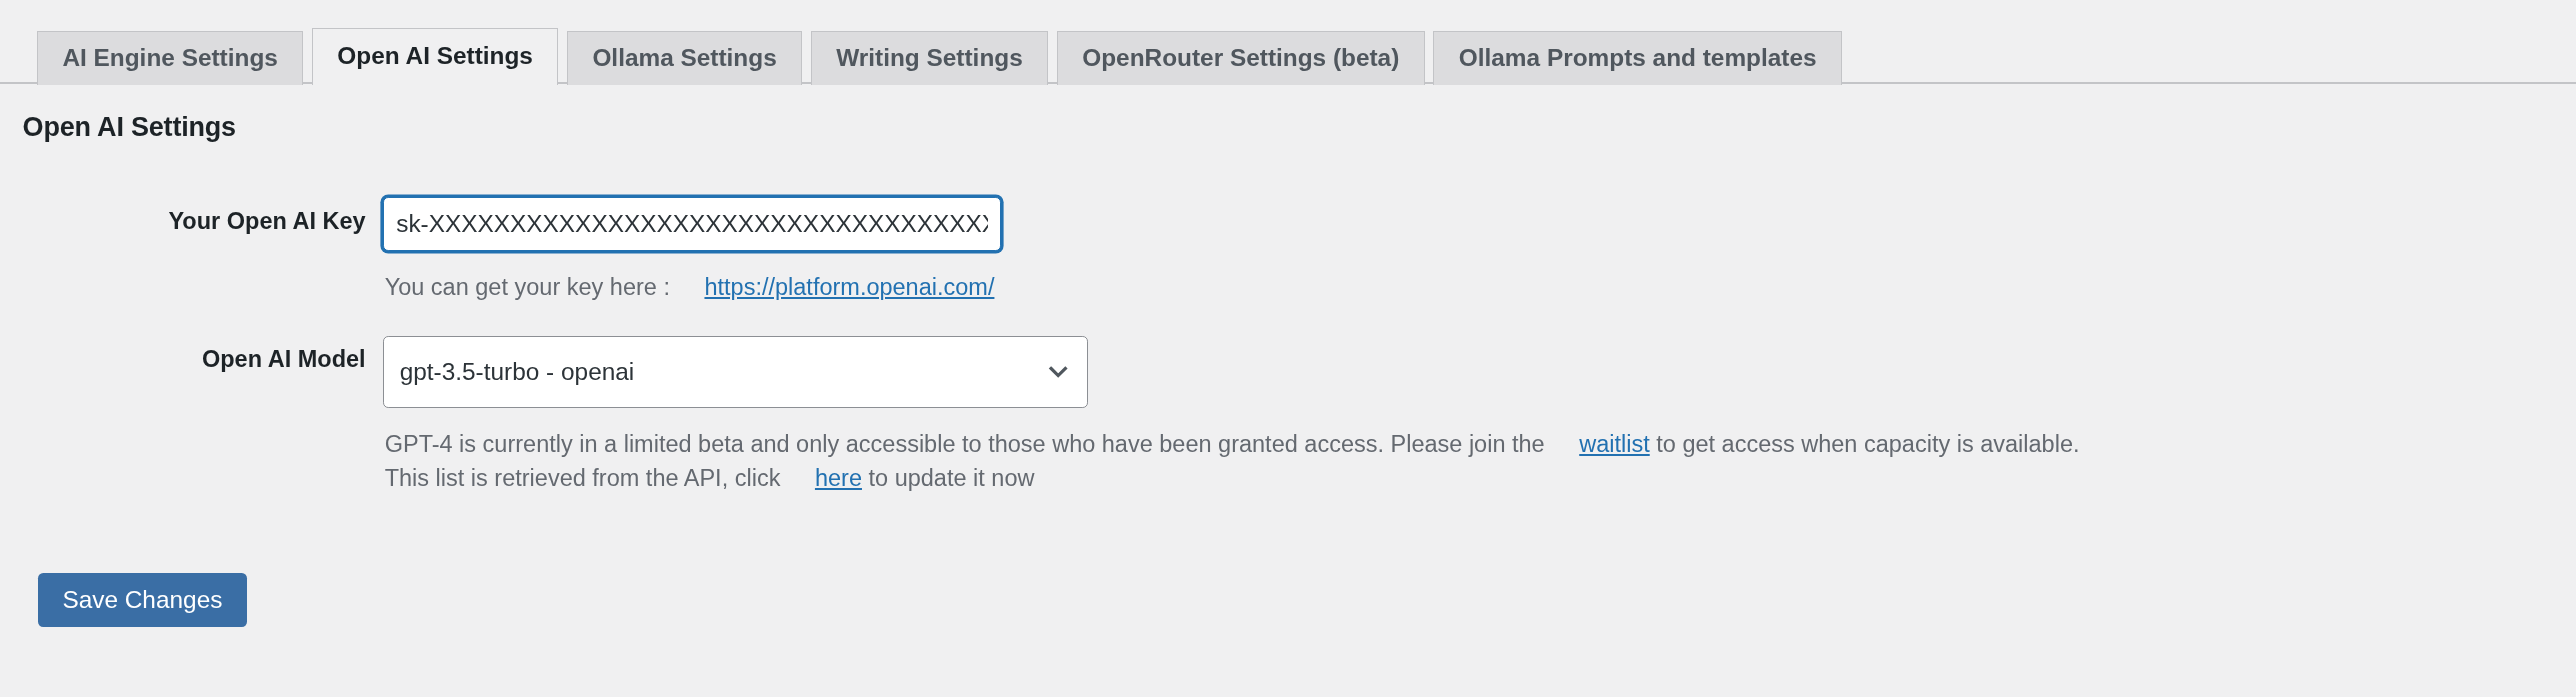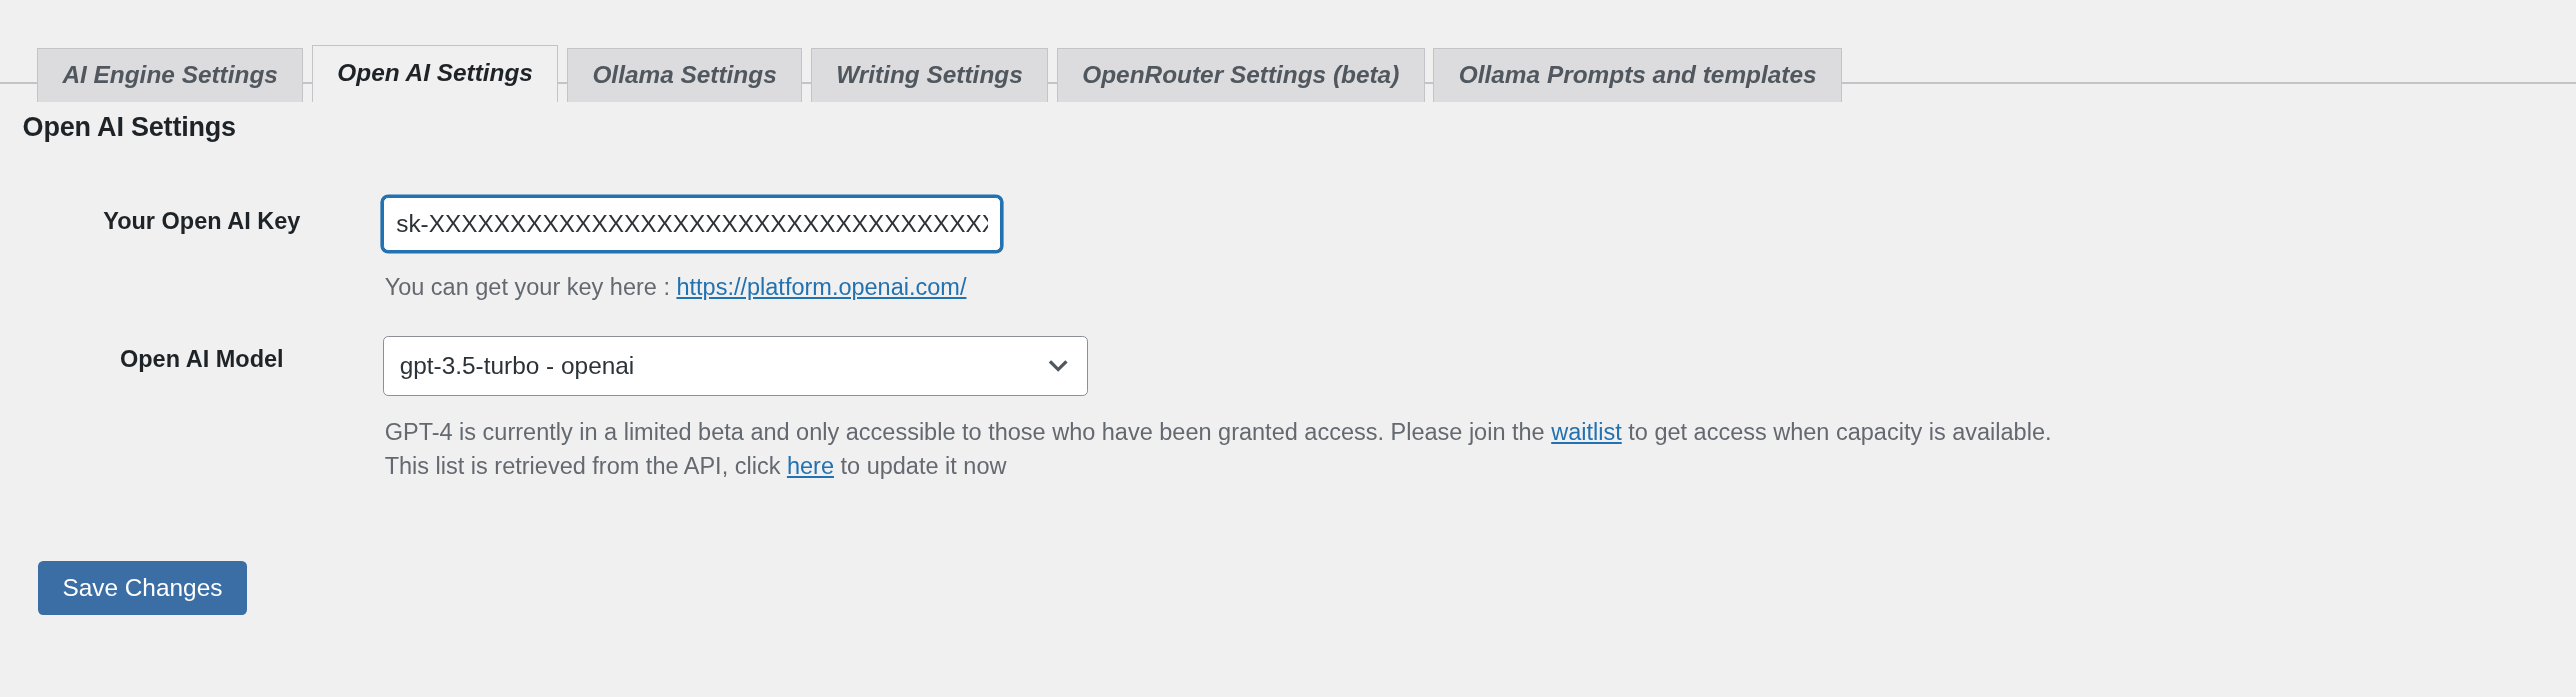--- a/index.html
+++ b/index.html
@@ -14,24 +14,23 @@
     color: #3c434a;
     overflow: hidden;
   }
 
   
   .nav-tab-wrapper {
     position: relative;
     height: 84px;
     box-sizing: border-box;
     padding-left: 37px;
-    padding-top: 47px;
+    padding-top: 30px;
     border-bottom: 2.6px solid #c3c4c7;
     width: 2576px;
-    font-style: italic;
   }
   .nav-tab-row {
     display: flex;
     align-items: flex-end;
     gap: 8.7px;
     height: 52px;
   }
   .nav-tab {
     display: inline-flex;
     align-items: center;
@@ -70,21 +69,21 @@
   }
 
   
   .form-table {
     margin-top: 30px;
     border-collapse: collapse;
     width: 2576px;
   }
   .form-table th {
     width: 383px;
-    text-align: center;
+    text-align: right;
     vertical-align: top;
     padding: 33px 17.4px 33px 38px;
     font-size: 23.5px;
     font-weight: bold;
     color: #1d2327;
     line-height: 1.35;
     box-sizing: border-box;
   }
   .form-table td {
     vertical-align: top;
@@ -113,31 +112,32 @@
   .description {
     margin: 19px 0 0 1.7px;
     font-size: 23.5px;
     line-height: 1.45;
     color: #646970;
     max-width: 2176px;
   }
   .description a {
     color: #2271b1;
     text-decoration: underline;
+    margin-left: 28px;
   }
 
   
   .select-wrap {
     position: relative;
     display: inline-block;
   }
   .model-select {
     box-sizing: border-box;
     width: 705px;
-    height: 60px;
+    height: 72px;
     padding: 0 49px 0 15.7px;
     font-family: "Liberation Sans", sans-serif;
     font-size: 24.4px;
     color: #2c3338;
     background: #ffffff;
     border: 0.9px solid #8c8f94;
     border-radius: 5.2px;
     -webkit-appearance: none;
     -moz-appearance: none;
     appearance: none;

